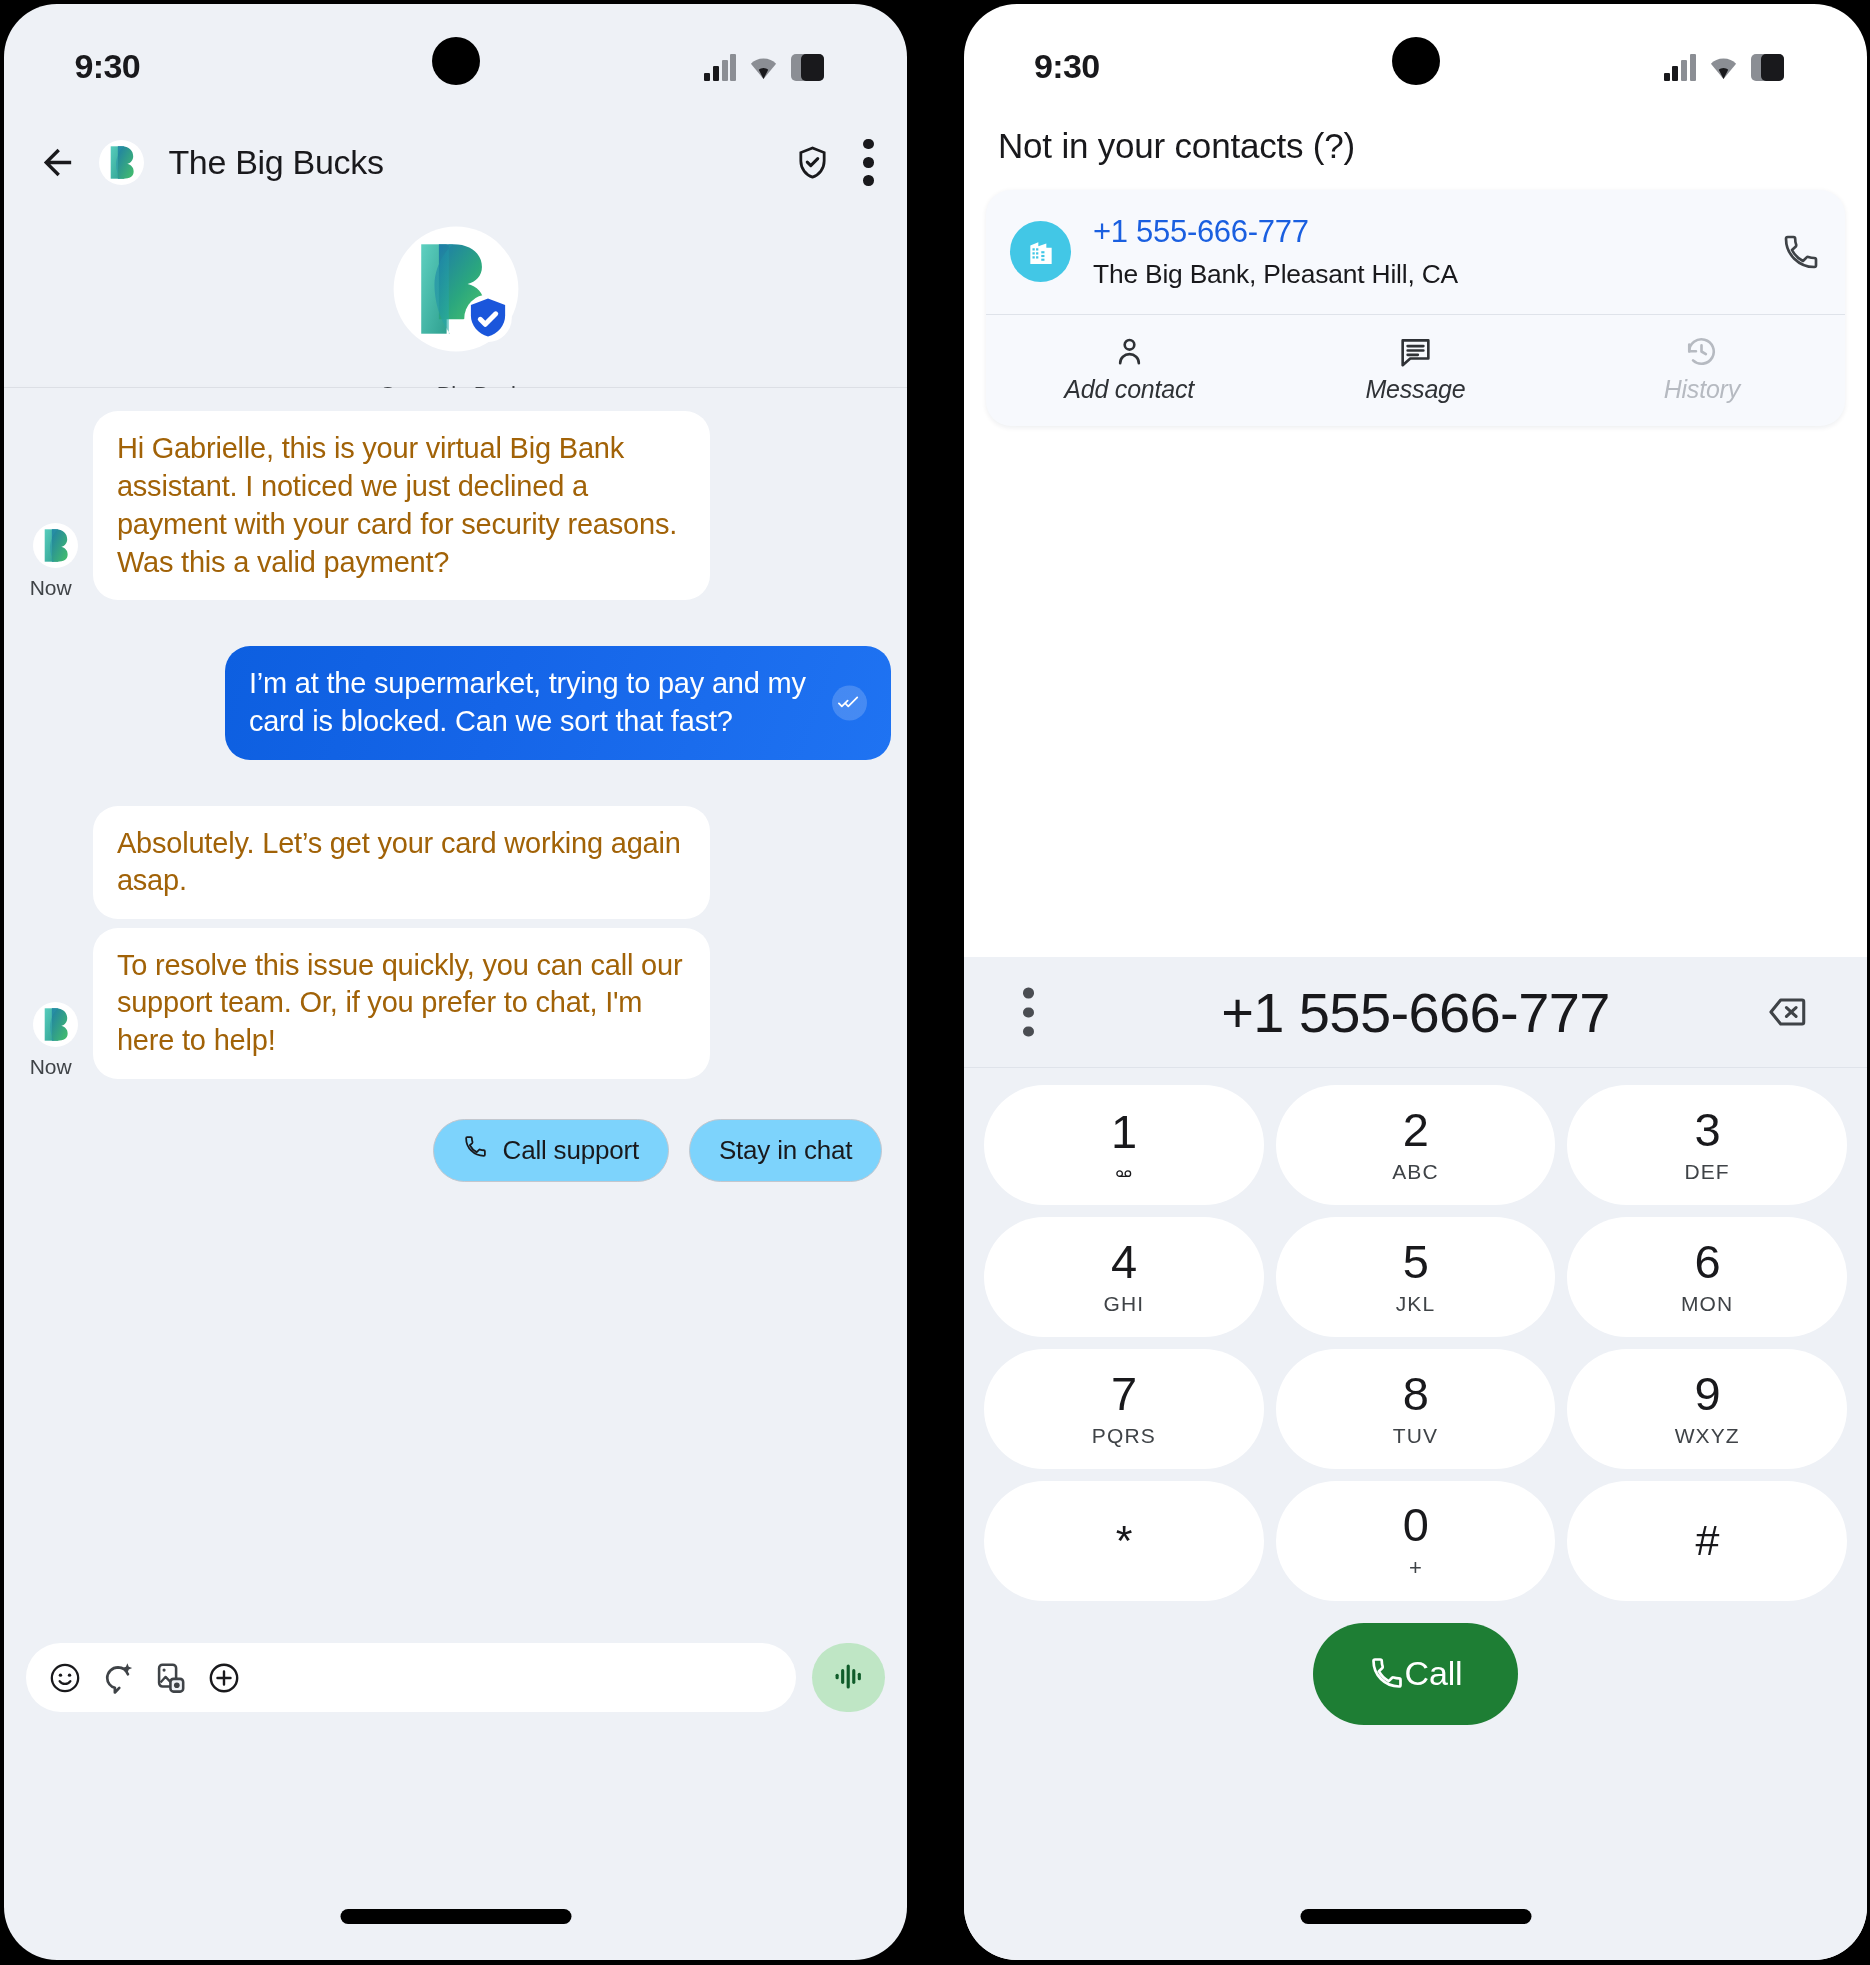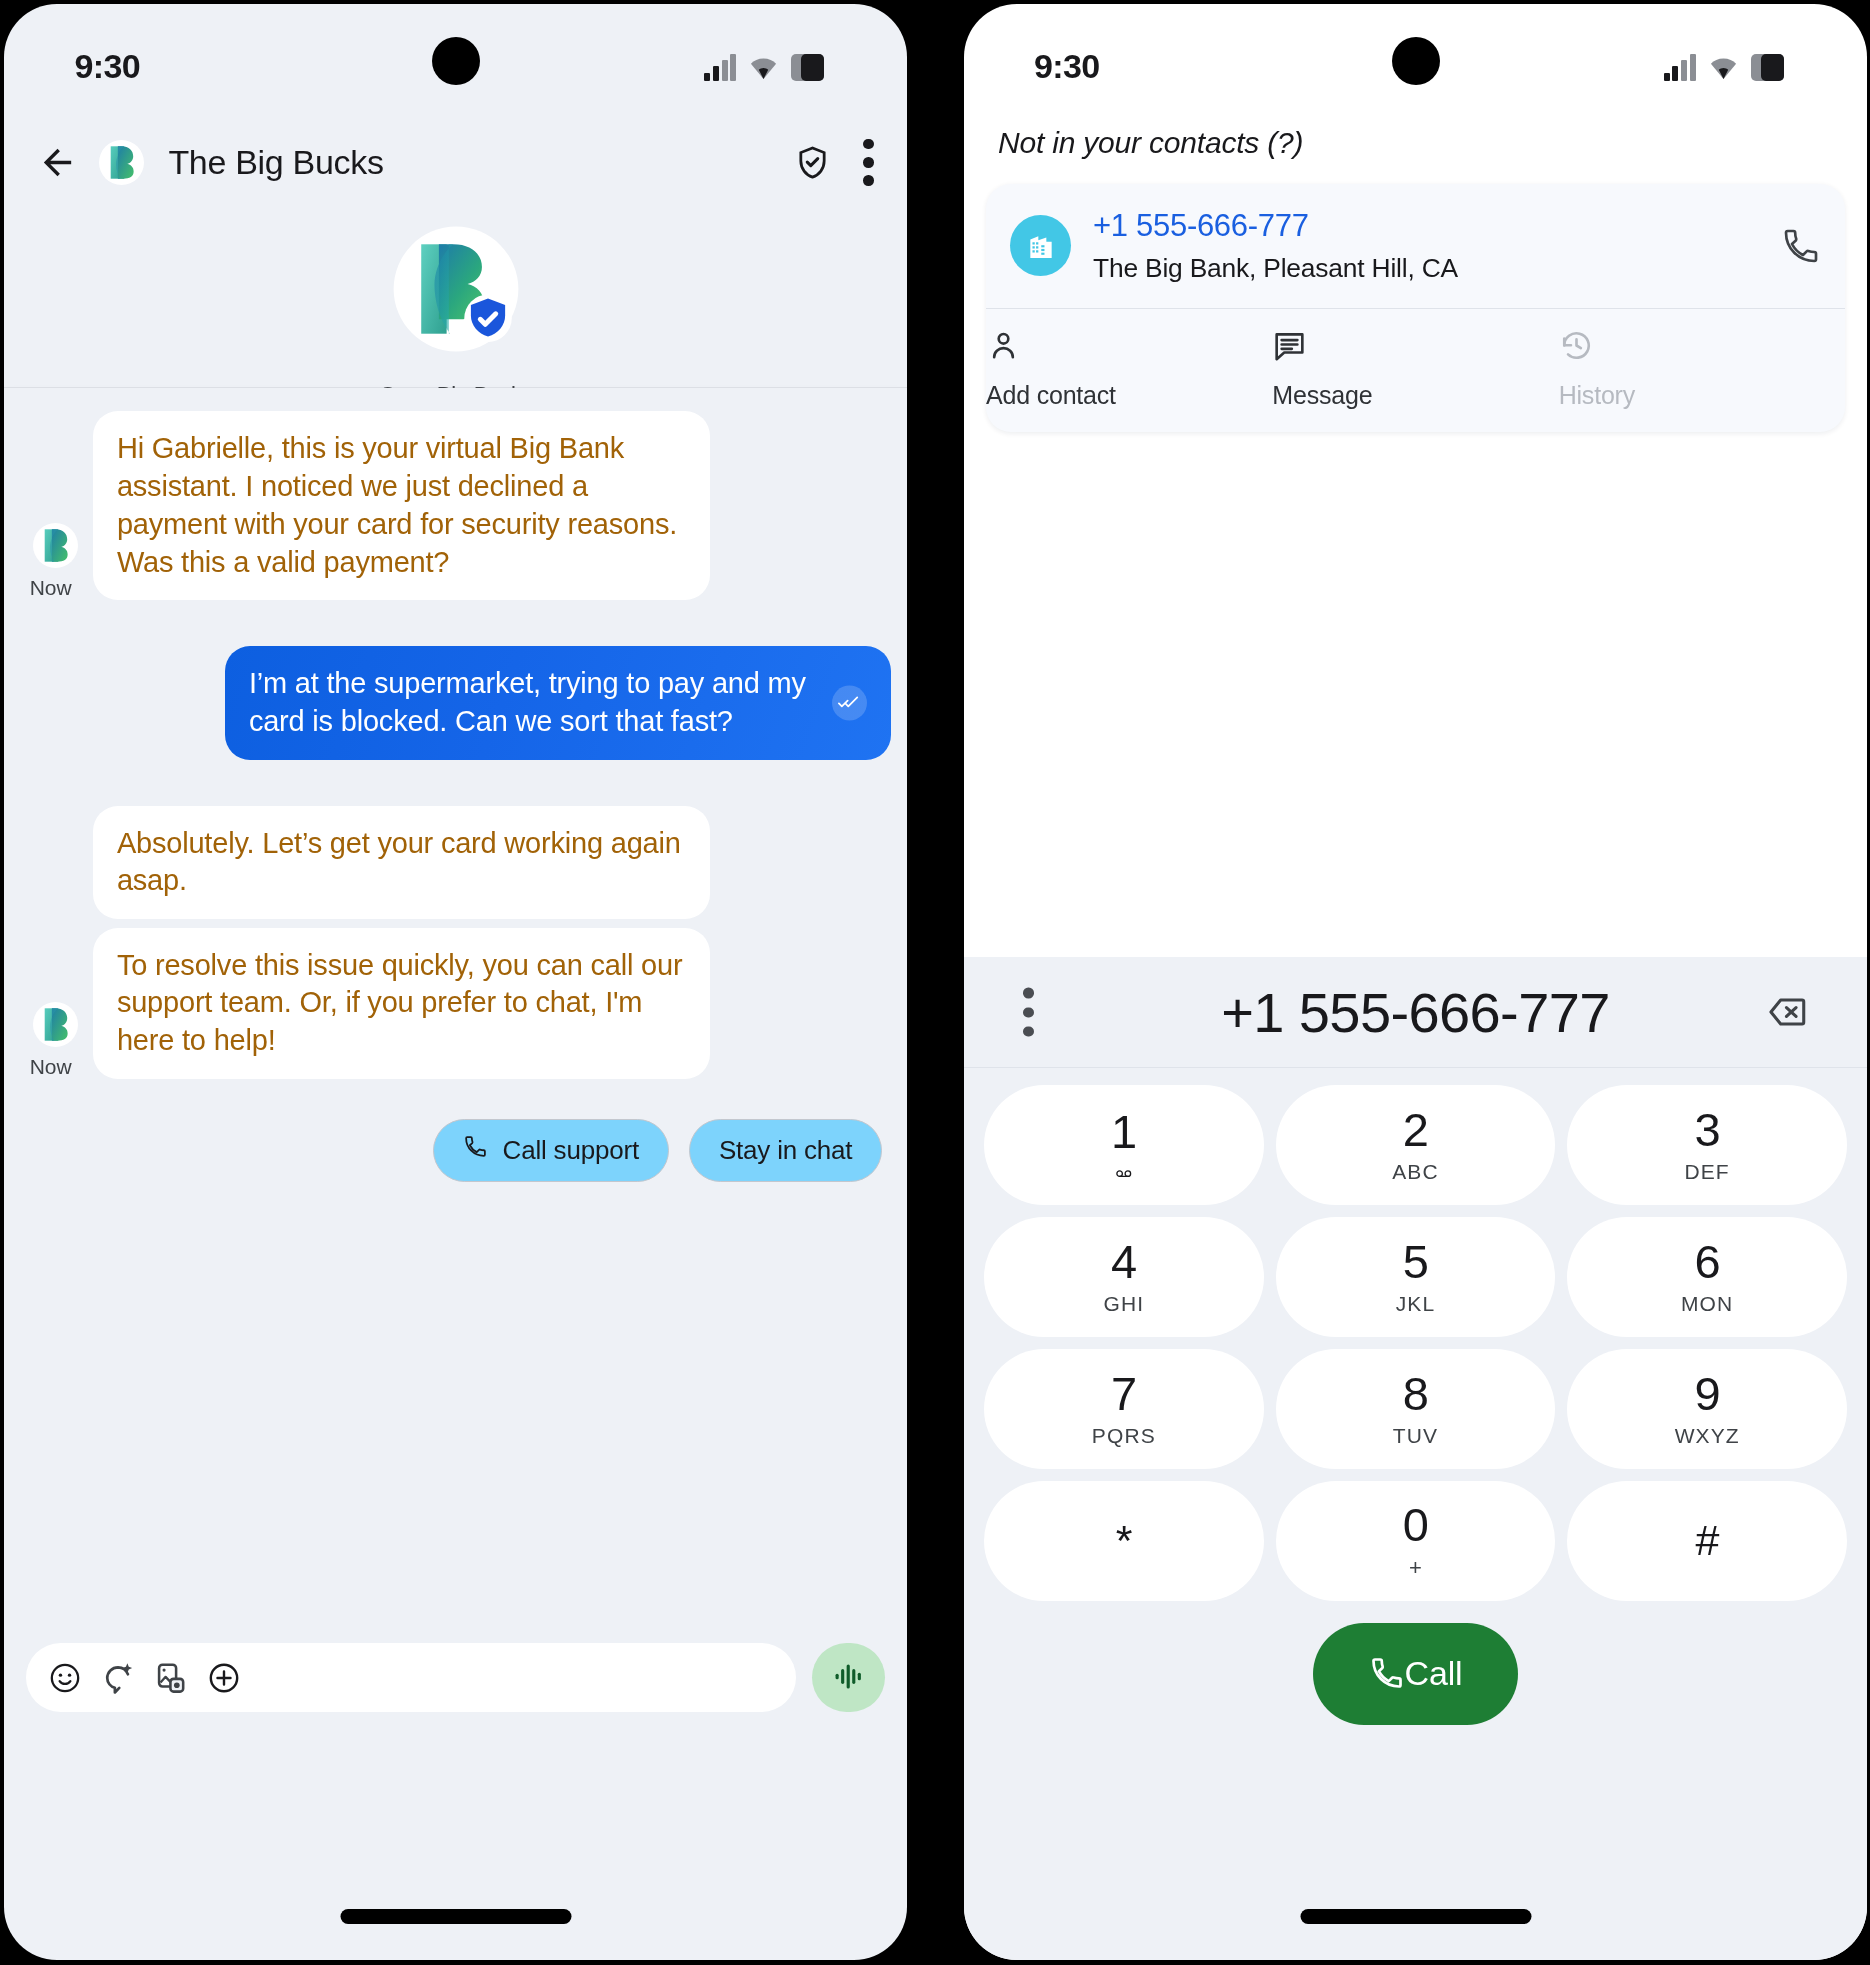--- a/index.html
+++ b/index.html
@@ -146,40 +146,40 @@
   .composer .ph { font-size: 27.5px; color: #3f4347; flex: 1 1 auto; letter-spacing:-0.2px;}
   .composer .ic { width: 34px; height: 34px; flex:0 0 auto; }
   .voice-btn {
     width: 73px; height: 69px; border-radius: 36px; background: #bfe6c5;
     display: flex; align-items: center; justify-content: center; flex:0 0 auto;
   }
 
   
   .r-top { background: #fff; padding: 0 22px; }
   .not-contact {
-    font-size: 30px; color: #19191c; padding: 4.4px 12px 24px 12px; letter-spacing:-0.2px;font-style:italic;
+    font-size: 35px; color: #19191c; padding: 4.4px 12px 24px 12px; letter-spacing:-0.2px;
   }
   .contact-card {
     background: #f7f9fd; border-radius: 25px; overflow: hidden;
     box-shadow: 0 1.1px 5.5px rgba(20,30,50,.07);
   }
   .cc-main { display: flex; align-items: center; padding: 24px 24px; gap: 22px; }
   .cc-ava {
     width: 61px; height: 61px; border-radius: 50%; background: #42c7e6;
     display: flex; align-items: center; justify-content: center; flex:0 0 auto;
   }
   .cc-text { flex: 1 1 auto; }
   .cc-num { font-size: 31px; color: #1a5fe0; font-weight: 500; letter-spacing:-0.3px; }
   .cc-org { font-size: 26.4px; color: #19191c; margin-top: 8.8px; letter-spacing:-0.2px; }
   .cc-call { width: 40px; height: 40px; flex: 0 0 auto; }
   .cc-sep { height: 1.1px; background: #dfe3ea; }
   .cc-actions { display: flex; }
   .cc-act {
-    flex: 1 1 0; display: flex; flex-direction: column; align-items: flex-start;
-    gap: 16px; padding: 19px 0 22px 0;
+    flex: 1 1 0; display: flex; flex-direction: column; align-items: center;
+    gap: 4px; padding: 19px 0 22px 0; font-style: italic;
   }
   .cc-act .lbl { font-size: 25px; color: #2f3236; letter-spacing:-0.2px; }
   .cc-act.disabled .lbl { color: #b6bac1; }
 
   
   .dialer {
     position: absolute; left: 0; right: 0; bottom: 0; top: 953px;
     background: #eef1f6;
   }
   .dial-display { position: relative; height: 110px; }

